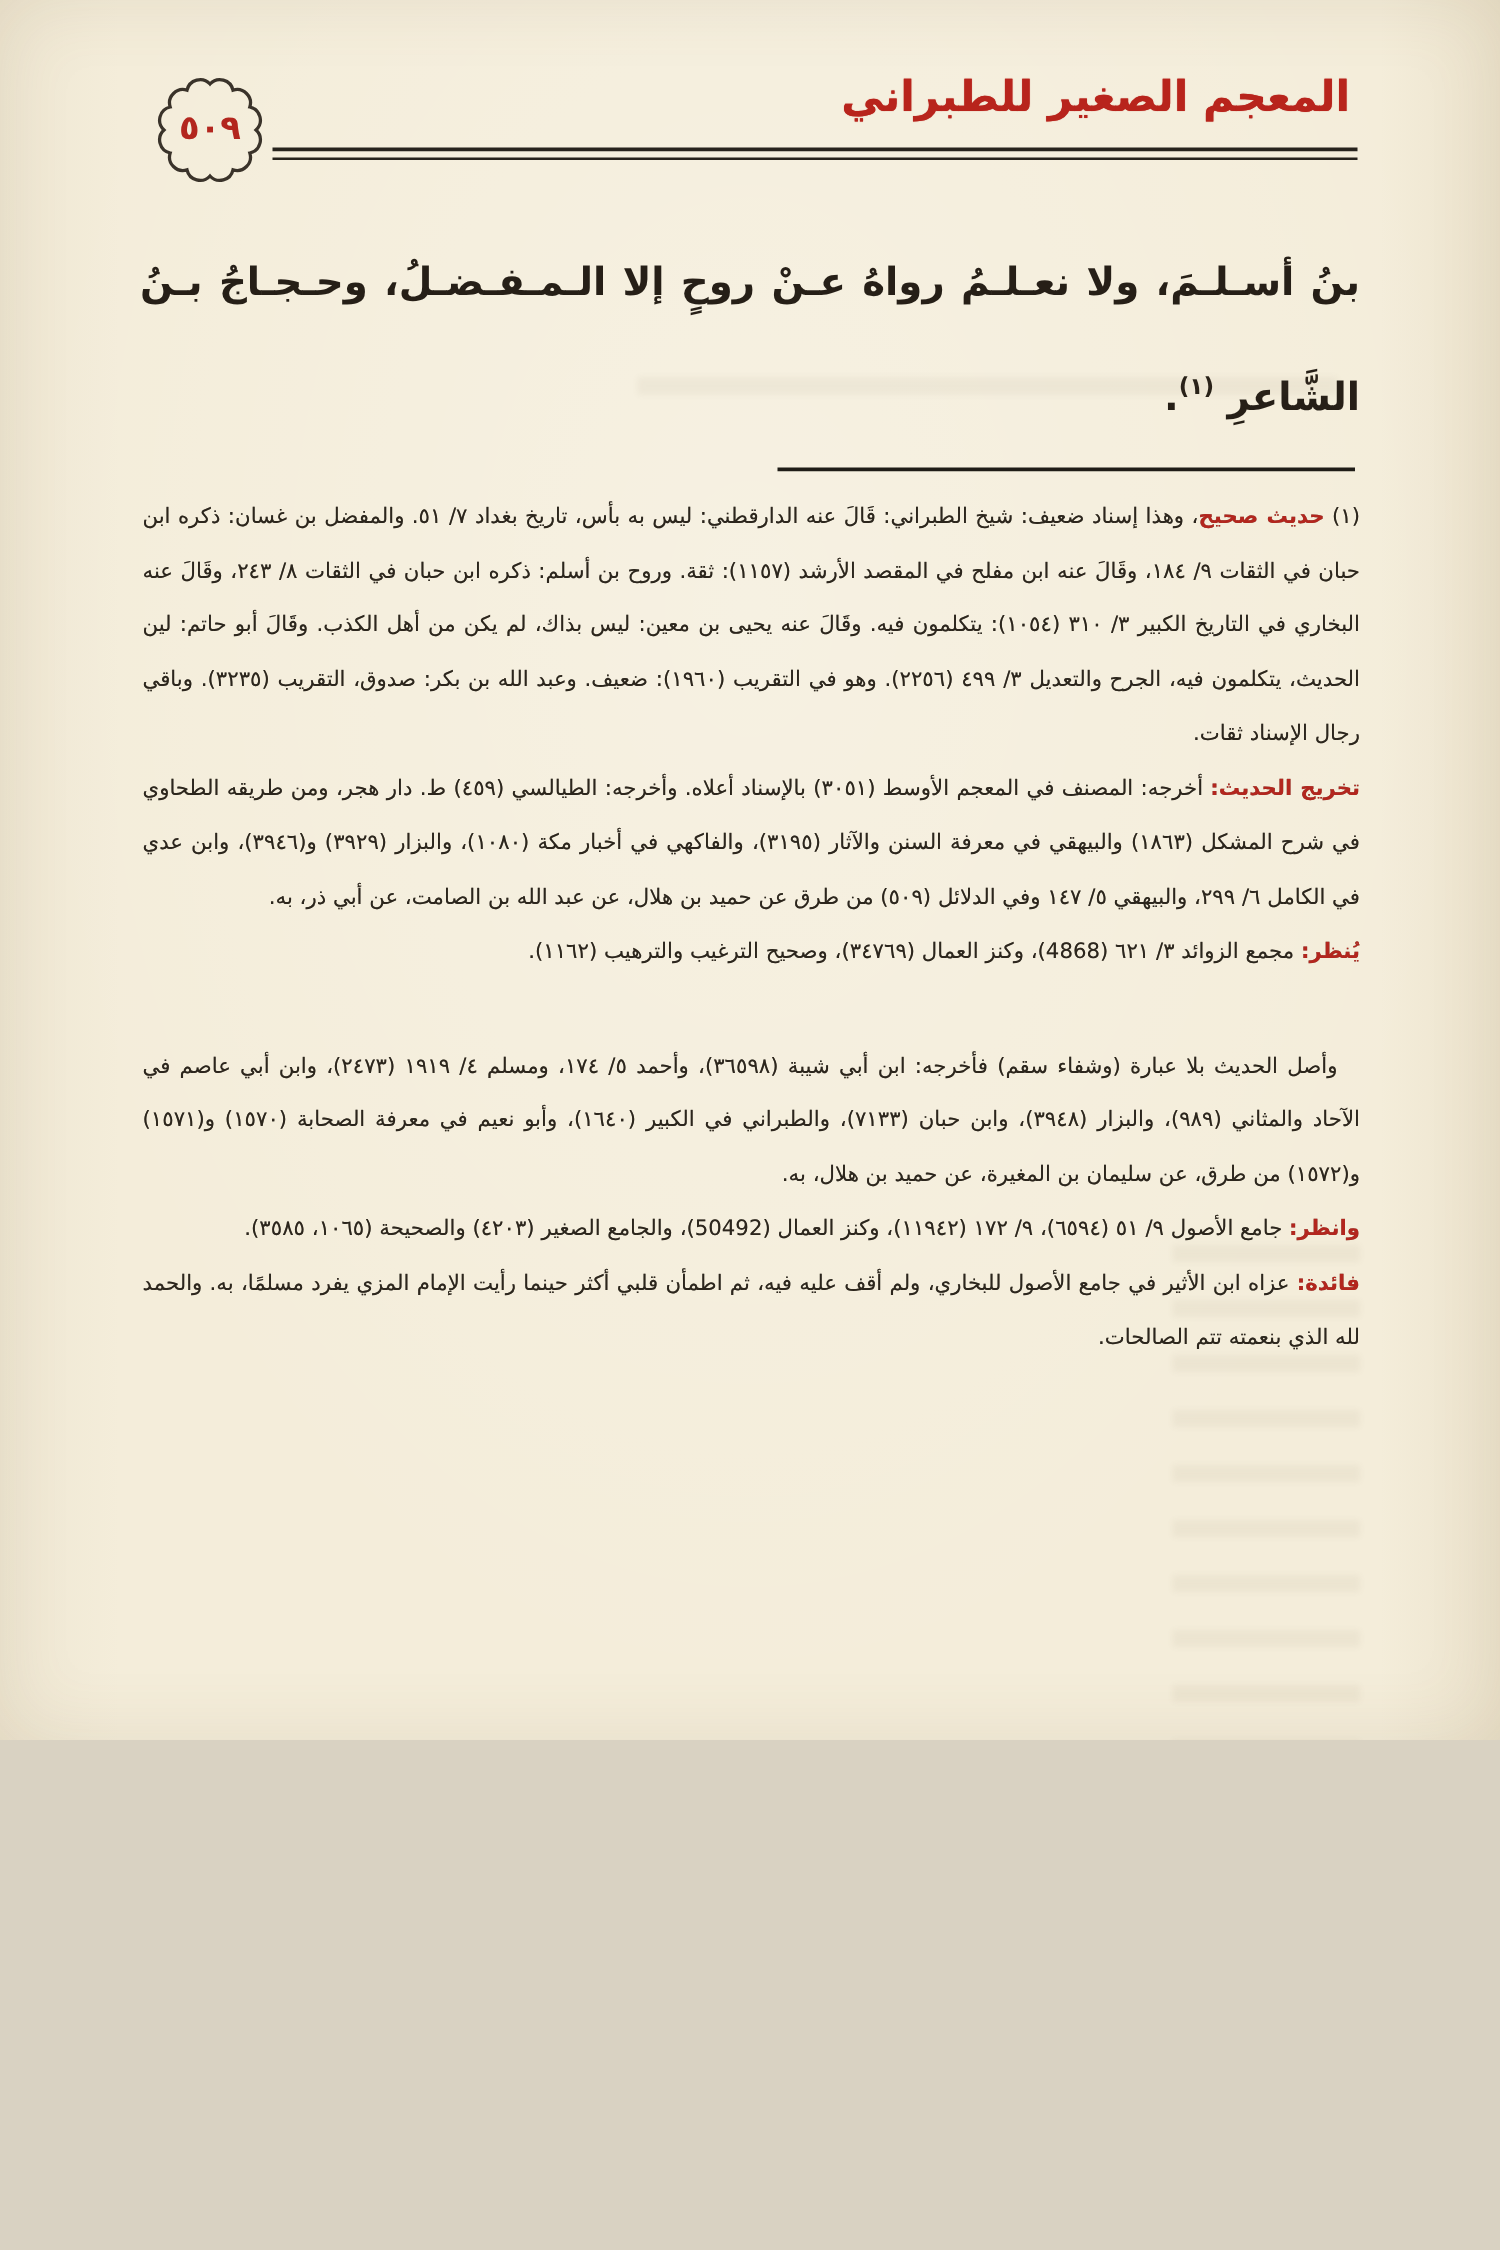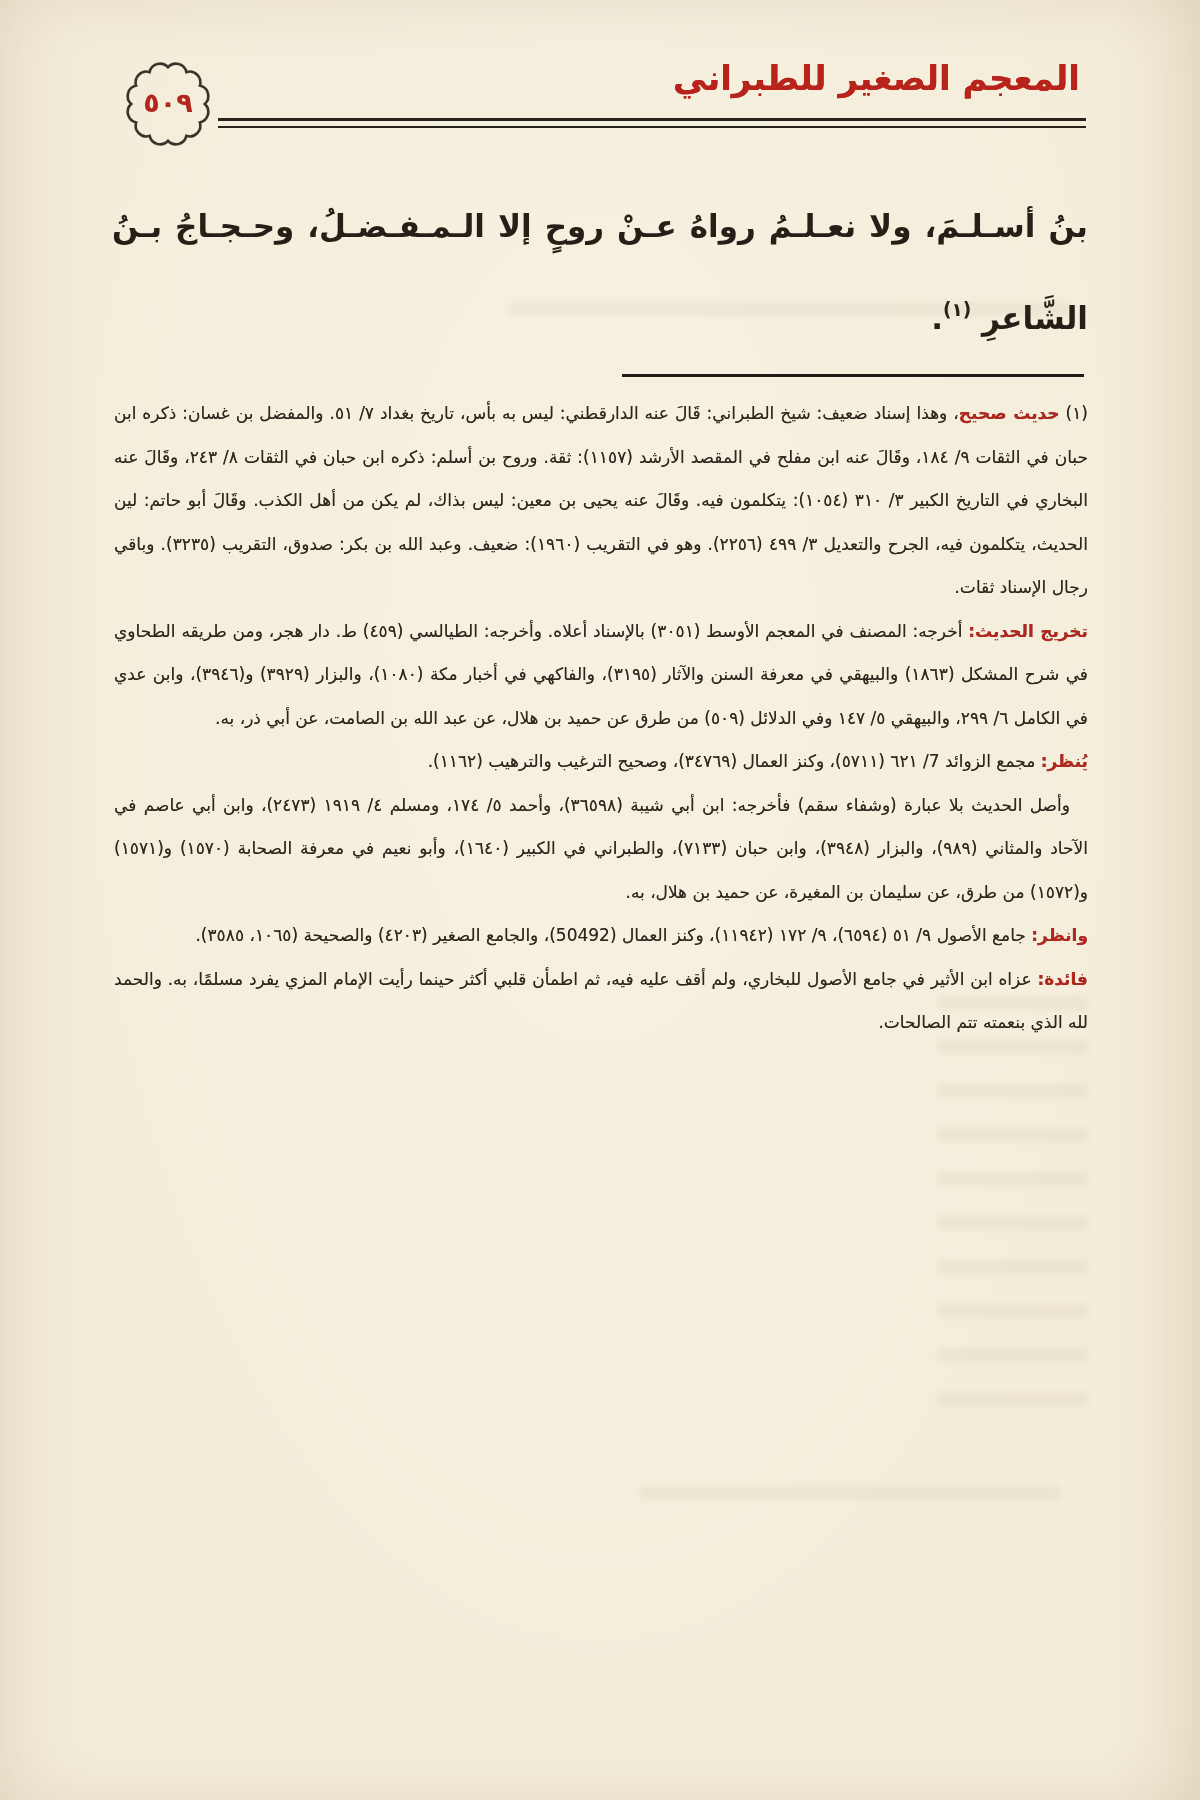--- a/index.html
+++ b/index.html
@@ -4,21 +4,21 @@
 <style>
   * { box-sizing: border-box; }
   html, body { margin: 0; padding: 0; }
   body {
     width: 1200px; height: 1800px;
     background: #d9d2c2;
     font-family: "DejaVu Sans", sans-serif;
   }
   .page {
     position: relative;
-    width: 1200px; height: 1800px;
+    width: 1200px; height: 1392px;
     background:
       radial-gradient(ellipse at 50% 35%, rgba(255,255,255,0.22), rgba(0,0,0,0) 70%),
       linear-gradient(90deg, #efe7d3 0%, #f4edda 8%, #f4edda 92%, #ece3cd 100%),
       #f3ecd9;
     overflow: hidden;
     box-shadow: inset 0 0 60px rgba(120,100,60,0.12);
   }
 
   
   .page-header { position: relative; height: 150px; }
@@ -68,21 +68,21 @@
   }
   .fn-p {
     margin: 0;
     font-size: 17px;
     line-height: 43.5px;
     color: #2c261d;
     text-align: justify;
     text-shadow: 0 0 0.4px rgba(44,38,29,0.55);
   }
   .fn-red { color: #b3261e; font-weight: 700; }
-  .fn-p.indent { text-indent: 18px; }
+  .fn-p.indent { text-indent: 18px; margin-top: 48px; }
 
   
   .showthrough {
     position: absolute; pointer-events: none;
     opacity: 0.055; filter: blur(2.5px);
     background: repeating-linear-gradient(180deg,
       transparent 0 16px, #6d5c3c 16px 30px, transparent 30px 44px);
   }
   .st-1 { top: 286px; right: 130px; width: 560px; height: 58px; }
   .st-2 { top: 980px; right: 112px; width: 150px; height: 430px; }
@@ -127,21 +127,21 @@
   </main>
 
   <div class="fn-sep"></div>
 
   <section class="footnote" lang="ar">
 
     <p class="fn-p"><span>(١) </span><span class="fn-red">حديث صحيح</span><span>، وهذا إسناد ضعيف: شيخ الطبراني: قَالَ عنه الدارقطني: ليس به بأس، تاريخ بغداد ٧/ ٥١. والمفضل بن غسان: ذكره ابن حبان في الثقات ٩/ ١٨٤، وقَالَ عنه ابن مفلح في المقصد الأرشد (١١٥٧): ثقة. وروح بن أسلم: ذكره ابن حبان في الثقات ٨/ ٢٤٣، وقَالَ عنه البخاري في التاريخ الكبير ٣/ ٣١٠ (١٠٥٤): يتكلمون فيه. وقَالَ عنه يحيى بن معين: ليس بذاك، لم يكن من أهل الكذب. وقَالَ أبو حاتم: لين الحديث، يتكلمون فيه، الجرح والتعديل ٣/ ٤٩٩ (٢٢٥٦). وهو في التقريب (١٩٦٠): ضعيف. وعبد الله بن بكر: صدوق، التقريب (٣٢٣٥). وباقي رجال الإسناد ثقات.</span></p>
 
     <p class="fn-p"><span class="fn-red">تخريج الحديث:</span><span> أخرجه: المصنف في المعجم الأوسط (٣٠٥١) بالإسناد أعلاه. وأخرجه: الطيالسي (٤٥٩) ط. دار هجر، ومن طريقه الطحاوي في شرح المشكل (١٨٦٣) والبيهقي في معرفة السنن والآثار (٣١٩٥)، والفاكهي في أخبار مكة (١٠٨٠)، والبزار (٣٩٢٩) و(٣٩٤٦)، وابن عدي في الكامل ٦/ ٢٩٩، والبيهقي ٥/ ١٤٧ وفي الدلائل (٥٠٩) من طرق عن حميد بن هلال، عن عبد الله بن الصامت، عن أبي ذر، به.</span></p>
 
-    <p class="fn-p"><span class="fn-red">يُنظر:</span><span> مجمع الزوائد 7/ ٦٢١ (٥٧١١)، وكنز العمال (٣٤٧٦٩)، وصحيح الترغيب والترهيب (١١٦٢).</span></p>
+    <p class="fn-p"><span class="fn-red">يُنظر:</span><span> مجمع الزوائد ٣/ ٦٢١ (4868)، وكنز العمال (٣٤٧٦٩)، وصحيح الترغيب والترهيب (١١٦٢).</span></p>
 
     <p class="fn-p indent"><span>وأصل الحديث بلا عبارة (وشفاء سقم) فأخرجه: ابن أبي شيبة (٣٦٥٩٨)، وأحمد ٥/ ١٧٤، ومسلم ٤/ ١٩١٩ (٢٤٧٣)، وابن أبي عاصم في الآحاد والمثاني (٩٨٩)، والبزار (٣٩٤٨)، وابن حبان (٧١٣٣)، والطبراني في الكبير (١٦٤٠)، وأبو نعيم في معرفة الصحابة (١٥٧٠) و(١٥٧١) و(١٥٧٢) من طرق، عن سليمان بن المغيرة، عن حميد بن هلال، به.</span></p>
 
     <p class="fn-p"><span class="fn-red">وانظر:</span><span> جامع الأصول ٩/ ٥١ (٦٥٩٤)، ٩/ ١٧٢ (١١٩٤٢)، وكنز العمال (50492)، والجامع الصغير (٤٢٠٣) والصحيحة (١٠٦٥، ٣٥٨٥).</span></p>
 
     <p class="fn-p"><span class="fn-red">فائدة:</span><span> عزاه ابن الأثير في جامع الأصول للبخاري، ولم أقف عليه فيه، ثم اطمأن قلبي أكثر حينما رأيت الإمام المزي يفرد مسلمًا، به. والحمد لله الذي بنعمته تتم الصالحات.</span></p>
 
   </section>
 
   <div class="showthrough st-1"></div>

